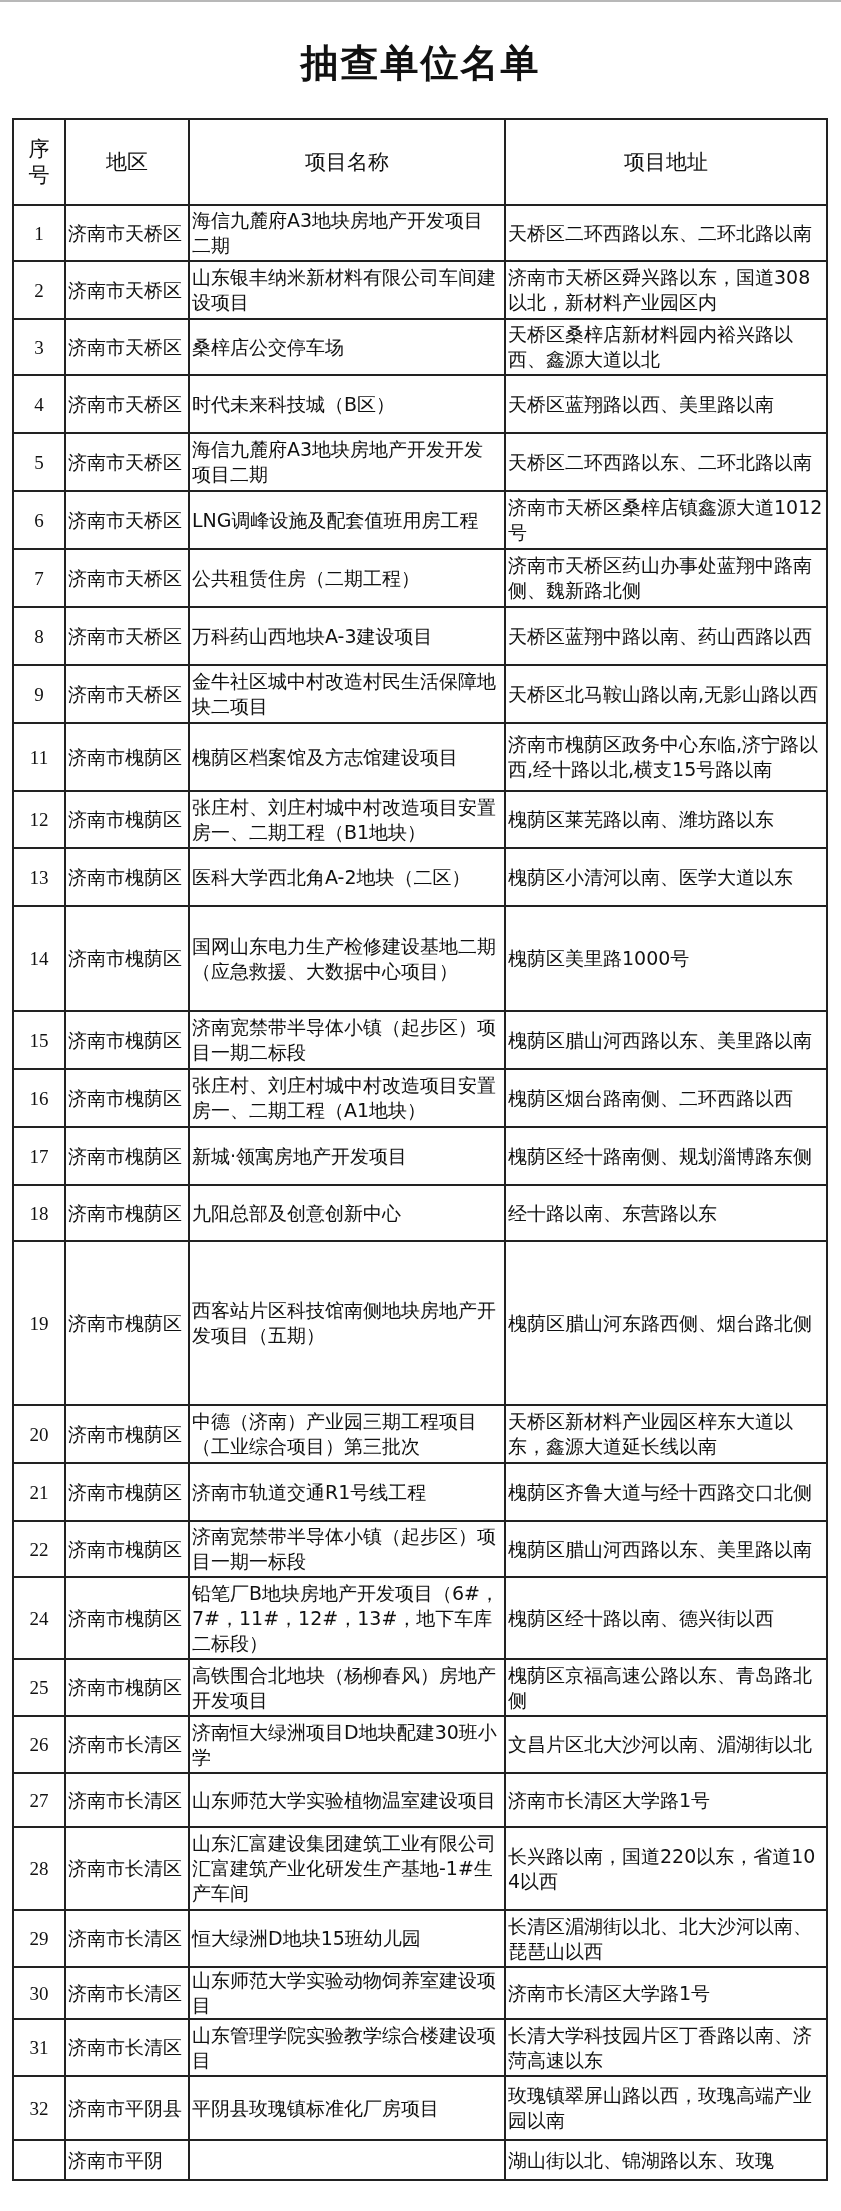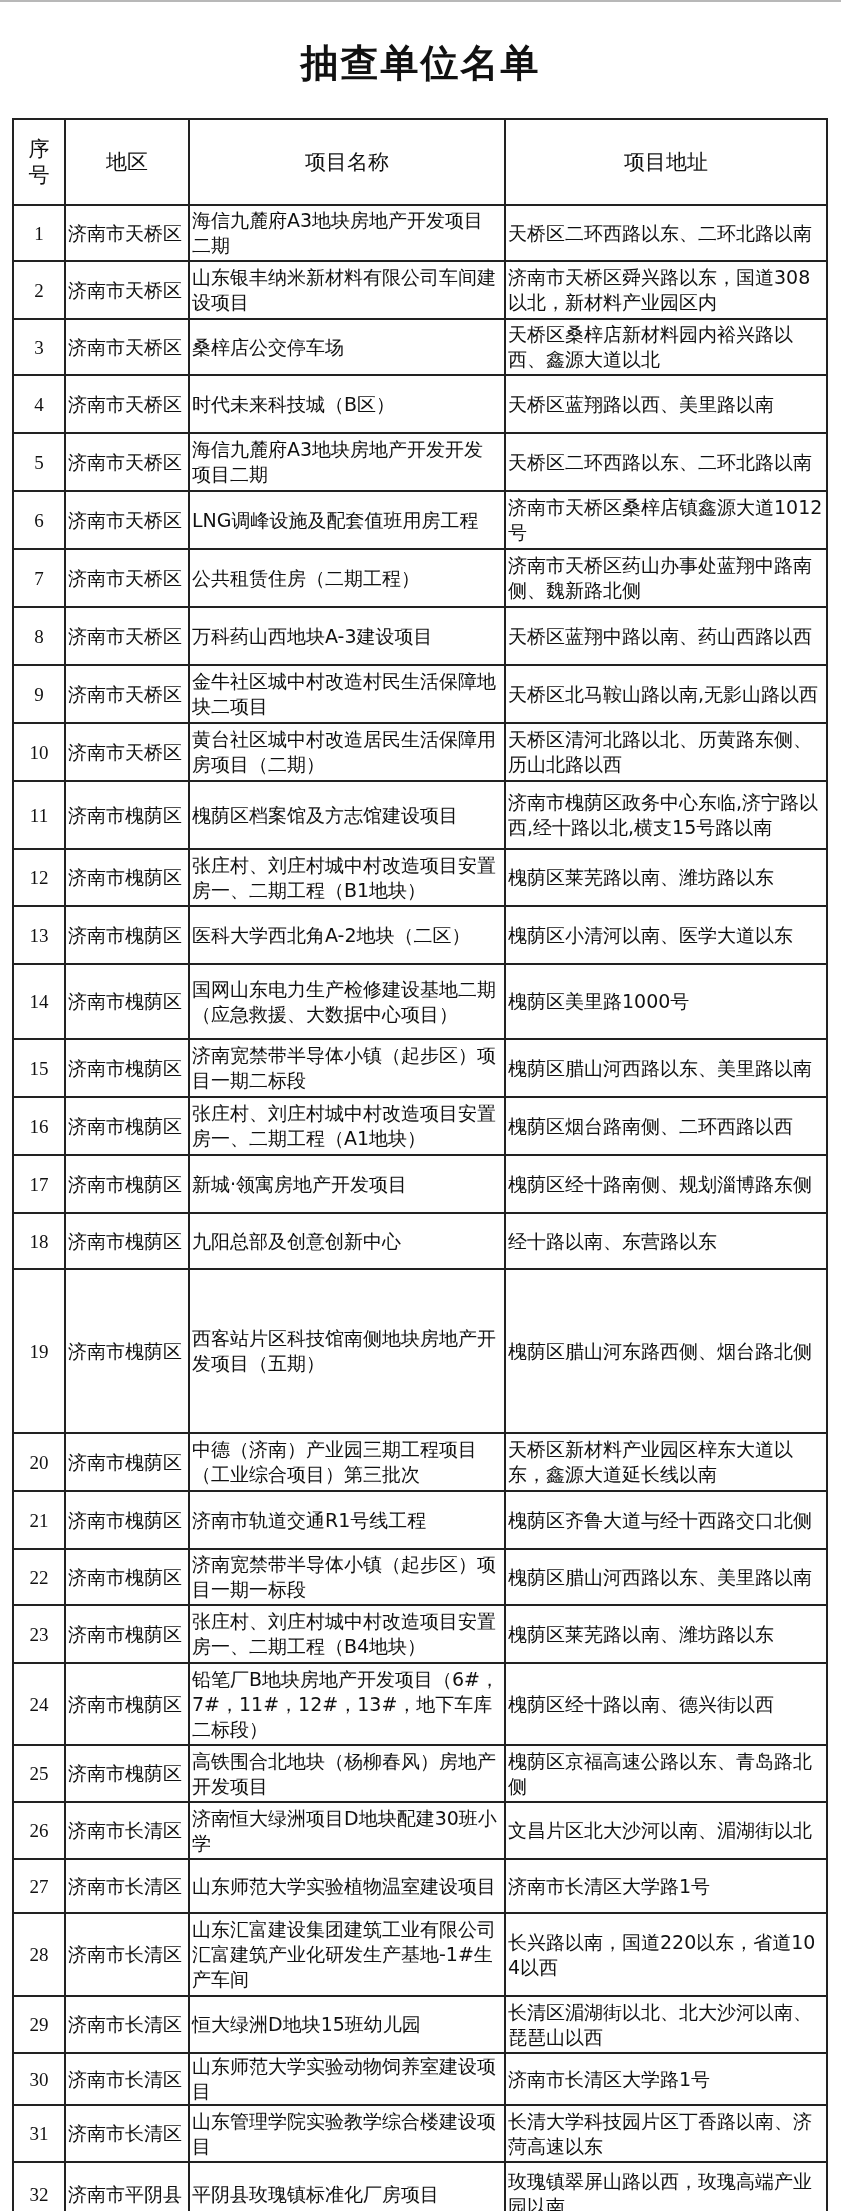--- a/index.html
+++ b/index.html
@@ -89,45 +89,39 @@
         <td class="region">济南市天桥区</td>
         <td class="name">万科药山西地块A-3建设项目</td>
         <td class="addr">天桥区蓝翔中路以南、药山西路以西</td>
       </tr>
       <tr style="height: 58px;">
         <td class="num">9</td>
         <td class="region">济南市天桥区</td>
         <td class="name">金牛社区城中村改造村民生活保障地块二项目</td>
         <td class="addr">天桥区北马鞍山路以南,无影山路以西</td>
       </tr>
-      <tr style="height: 58px;">
-        <td class="num">10</td>
-        <td class="region">济南市天桥区</td>
-        <td class="name">黄台社区城中村改造居民生活保障用房项目（二期）</td>
-        <td class="addr">天桥区清河北路以北、历黄路东侧、历山北路以西</td>
-      </tr>
       <tr style="height: 68px;">
         <td class="num">11</td>
         <td class="region">济南市槐荫区</td>
         <td class="name">槐荫区档案馆及方志馆建设项目</td>
         <td class="addr">济南市槐荫区政务中心东临,济宁路以西,经十路以北,横支15号路以南</td>
       </tr>
       <tr style="height: 57px;">
         <td class="num">12</td>
         <td class="region">济南市槐荫区</td>
         <td class="name">张庄村、刘庄村城中村改造项目安置房一、二期工程（B1地块）</td>
         <td class="addr">槐荫区莱芜路以南、潍坊路以东</td>
       </tr>
       <tr style="height: 58px;">
         <td class="num">13</td>
         <td class="region">济南市槐荫区</td>
         <td class="name">医科大学西北角A-2地块（二区）</td>
         <td class="addr">槐荫区小清河以南、医学大道以东</td>
       </tr>
-      <tr style="height: 75px;">
+      <tr style="height: 105px;">
         <td class="num">14</td>
         <td class="region">济南市槐荫区</td>
         <td class="name">国网山东电力生产检修建设基地二期（应急救援、大数据中心项目）</td>
         <td class="addr">槐荫区美里路1000号</td>
       </tr>
       <tr style="height: 58px;">
         <td class="num">15</td>
         <td class="region">济南市槐荫区</td>
         <td class="name">济南宽禁带半导体小镇（起步区）项目一期二标段</td>
         <td class="addr">槐荫区腊山河西路以东、美里路以南</td>
@@ -166,26 +160,20 @@
         <td class="num">21</td>
         <td class="region">济南市槐荫区</td>
         <td class="name">济南市轨道交通R1号线工程</td>
         <td class="addr">槐荫区齐鲁大道与经十西路交口北侧</td>
       </tr>
       <tr style="height: 56px;">
         <td class="num">22</td>
         <td class="region">济南市槐荫区</td>
         <td class="name">济南宽禁带半导体小镇（起步区）项目一期一标段</td>
         <td class="addr">槐荫区腊山河西路以东、美里路以南</td>
-      </tr>
-      <tr style="height: 58px;">
-        <td class="num">23</td>
-        <td class="region">济南市槐荫区</td>
-        <td class="name">张庄村、刘庄村城中村改造项目安置房一、二期工程（B4地块）</td>
-        <td class="addr">槐荫区莱芜路以南、潍坊路以东</td>
       </tr>
       <tr style="height: 82px;">
         <td class="num">24</td>
         <td class="region">济南市槐荫区</td>
         <td class="name">铅笔厂B地块房地产开发项目（6#，7#，11#，12#，13#，地下车库二标段）</td>
         <td class="addr">槐荫区经十路以南、德兴街以西</td>
       </tr>
       <tr style="height: 57px;">
         <td class="num">25</td>
         <td class="region">济南市槐荫区</td>

